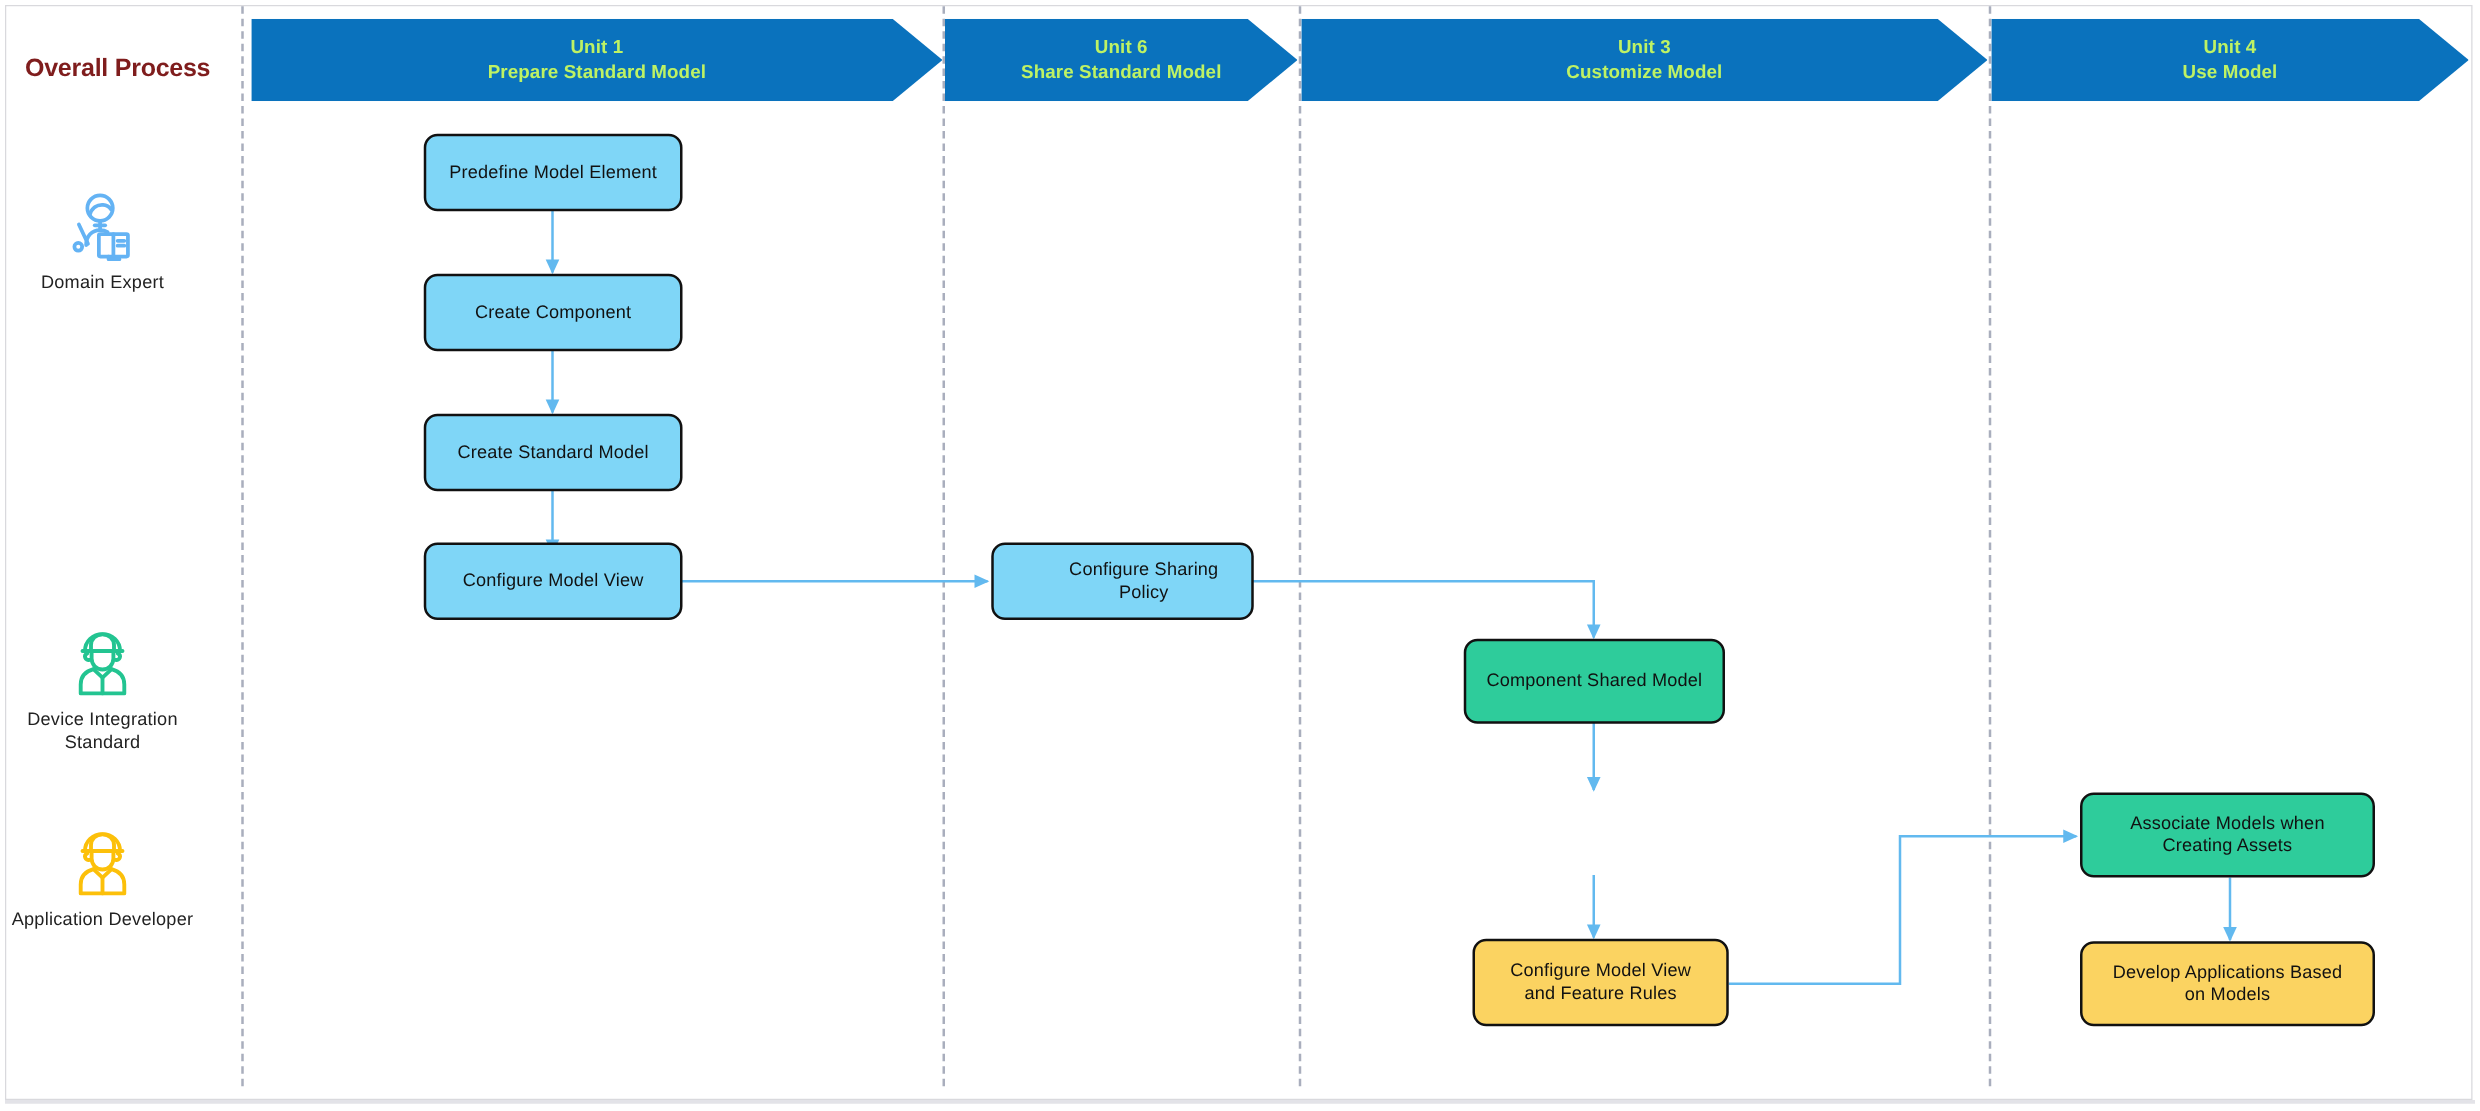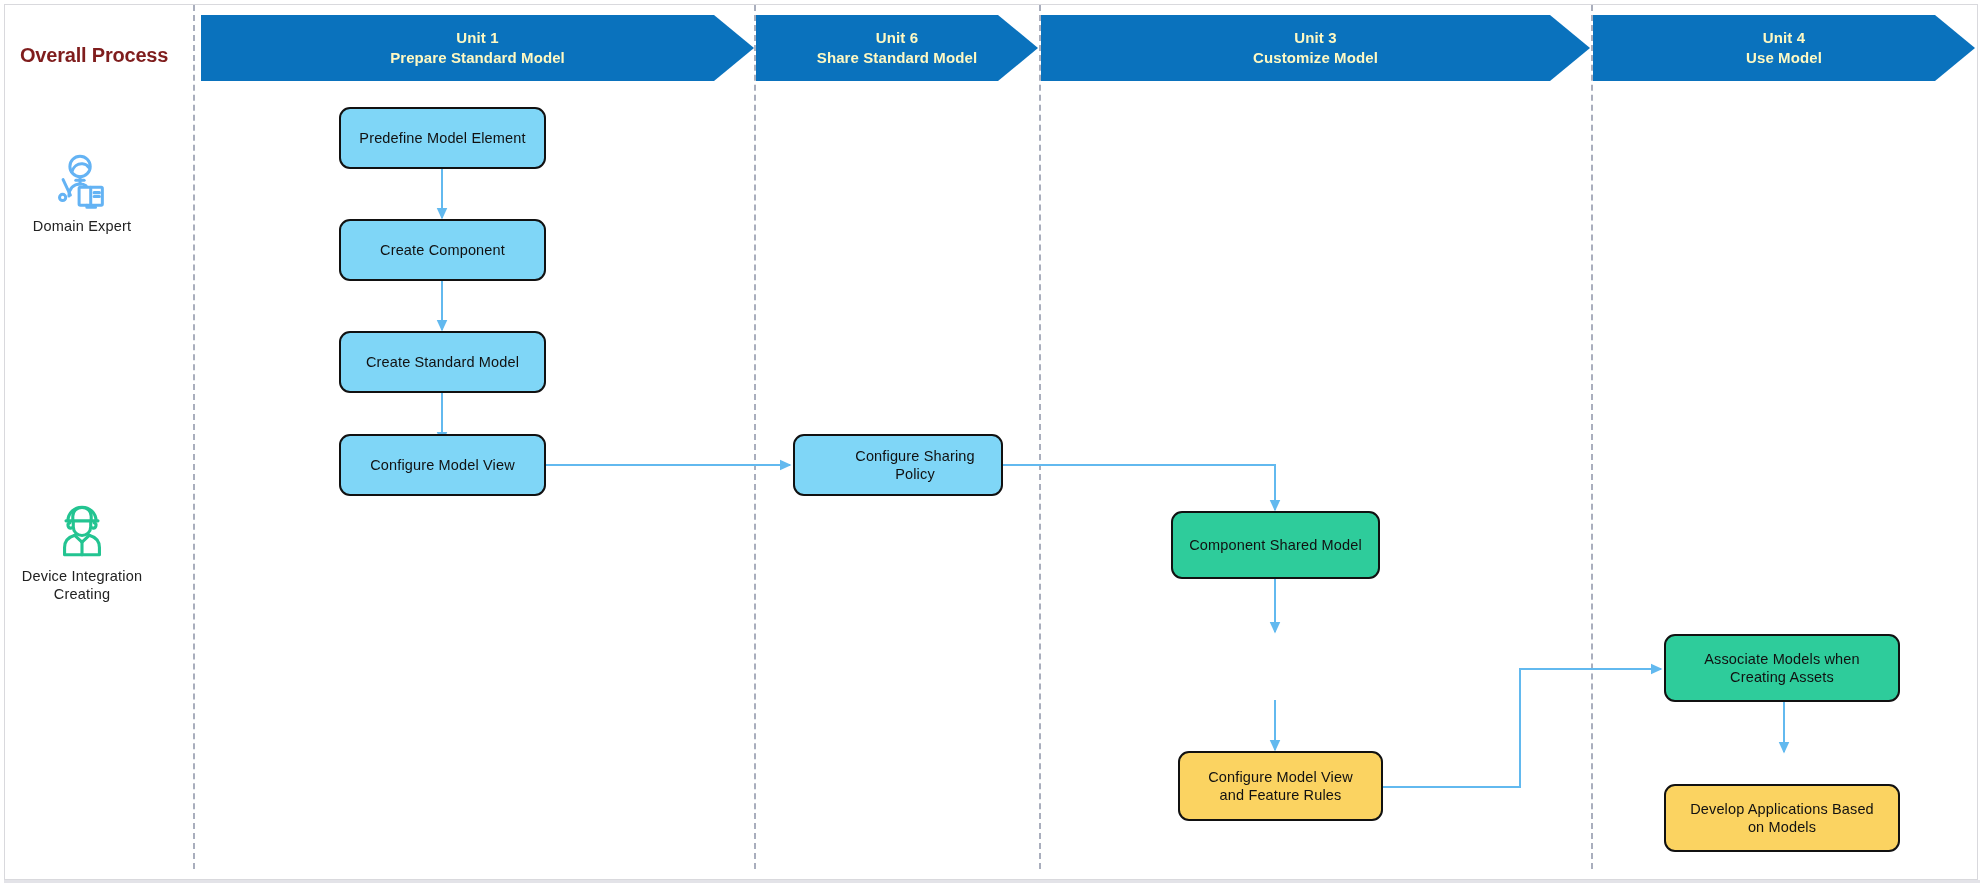--- a/index.html
+++ b/index.html
@@ -56,21 +56,21 @@
   }
 
   
   .unit-header {
     position: absolute;
     height: 66px;
     display: flex;
     flex-direction: column;
     align-items: center;
     justify-content: center;
-    color: #fef9c3;
+    color: #bef264;
     background: #0a72bd;
     box-sizing: border-box;
   }
   .unit-header .unit-num {
     font-size: 15px;
     font-weight: bold;
     line-height: 1.35;
     letter-spacing: 0.1px;
   }
   .unit-header .unit-name {
@@ -200,23 +200,39 @@
         <path d="M22.5 20.5v-3.8c0-5.2 4.2-9 9.5-9s9.5 3.8 9.5 9v3.8"></path>
         <path d="M23 22.5v5.2c0 5 4 9 9 9s9-4 9-9v-5.2"></path>
         <path d="M19.5 23.5c-1.6.6-2.3 2-1.8 3.5.5 1.5 2 2.2 3.4 1.8"></path>
         <path d="M44.5 23.5c1.6.6 2.3 2 1.8 3.5-.5 1.5-2 2.2-3.4 1.8"></path>
         <path d="M24.5 36.5 32 43.5l7.5-7"></path>
         <path d="M24.5 36.5c-6.5 1.9-10.5 6-10.5 12.6v7.4h36v-7.4c0-6.6-4-10.7-10.5-12.6"></path>
         <path d="M32 43.5v13"></path>
       </g>
     </svg>
     <div class="persona-label">Device Integration
-Creating</div>
-  </div>
-
+Standard</div>
+  </div>
+
+  <div class="persona" style="left:2px; top:660px;">
+    <svg class="persona-icon" viewBox="0 0 64 64">
+      <g fill="none" stroke="#fcc00a" stroke-width="3.2" stroke-linecap="round" stroke-linejoin="round">
+        <path d="M17.5 21.5c0-8 6.5-14 14.5-14s14.5 6 14.5 14"></path>
+        <path d="M15.5 21.5h33"></path>
+        <path d="M22.5 20.5v-3.8c0-5.2 4.2-9 9.5-9s9.5 3.8 9.5 9v3.8"></path>
+        <path d="M23 22.5v5.2c0 5 4 9 9 9s9-4 9-9v-5.2"></path>
+        <path d="M19.5 23.5c-1.6.6-2.3 2-1.8 3.5.5 1.5 2 2.2 3.4 1.8"></path>
+        <path d="M44.5 23.5c1.6.6 2.3 2 1.8 3.5-.5 1.5-2 2.2-3.4 1.8"></path>
+        <path d="M24.5 36.5 32 43.5l7.5-7"></path>
+        <path d="M24.5 36.5c-6.5 1.9-10.5 6-10.5 12.6v7.4h36v-7.4c0-6.6-4-10.7-10.5-12.6"></path>
+        <path d="M32 43.5v13"></path>
+      </g>
+    </svg>
+    <div class="persona-label">Application Developer</div>
+  </div>
 
   <svg id="links">
     <defs>
       <marker id="arrow" viewBox="0 0 10 10" refX="8.4" refY="5" markerWidth="6.2" markerHeight="6.2" orient="auto-start-reverse">
         <path d="M 0 0.6 L 9.6 5 L 0 9.4 z" fill="#62b9ef"></path>
       </marker>
     </defs>
     <g stroke="#62b9ef" stroke-width="2" fill="none" marker-end="url(#arrow)">
       <path d="M 442 168 L 442 218"></path>
       <path d="M 442 280 L 442 330"></path>
@@ -258,18 +274,18 @@
   <div class="node yellow" style="left:1178px; top:751px; width:205px; height:70px;">
     <span>Configure Model View
 and Feature Rules</span>
   </div>
 
   <div class="node green" style="left:1664px; top:634px; width:236px; height:68px;">
     <span>Associate Models when
 Creating Assets</span>
   </div>
 
-  <div class="node yellow" style="left:1664px; top:753px; width:236px; height:68px;margin-top:31px;">
+  <div class="node yellow" style="left:1664px; top:753px; width:236px; height:68px;">
     <span>Develop Applications Based
 on Models</span>
   </div>
 
 </div>
 
 </body></html>

